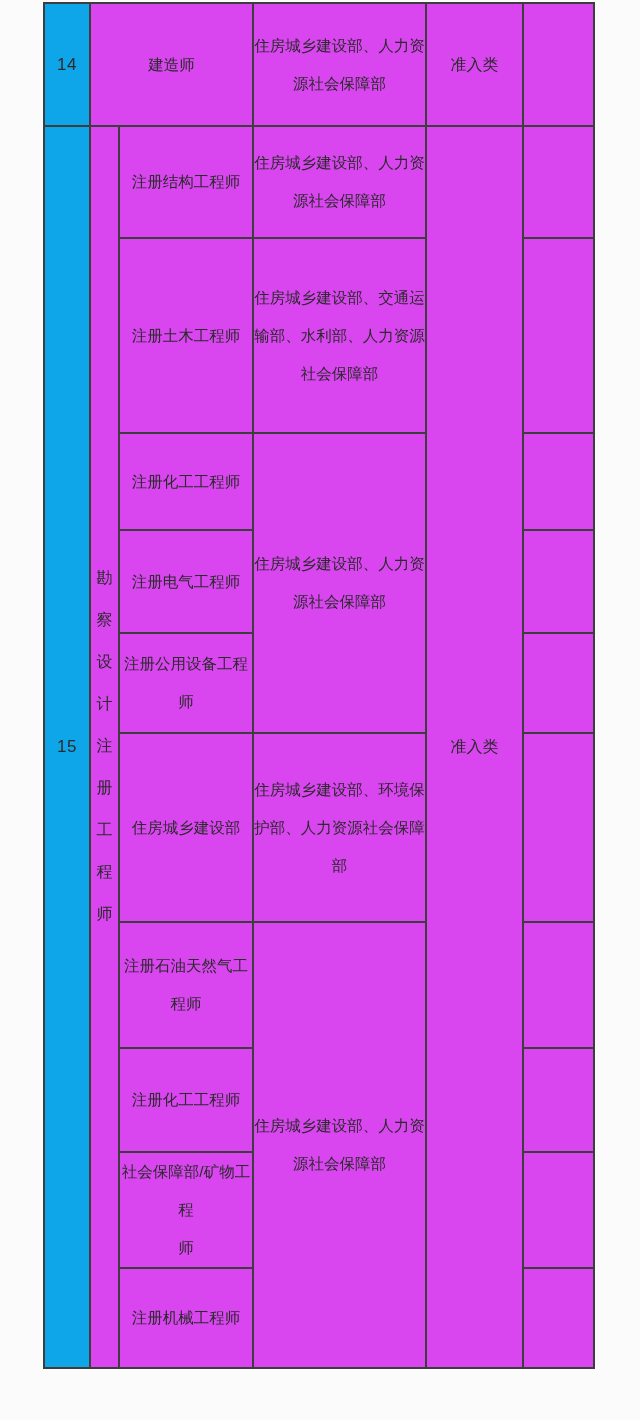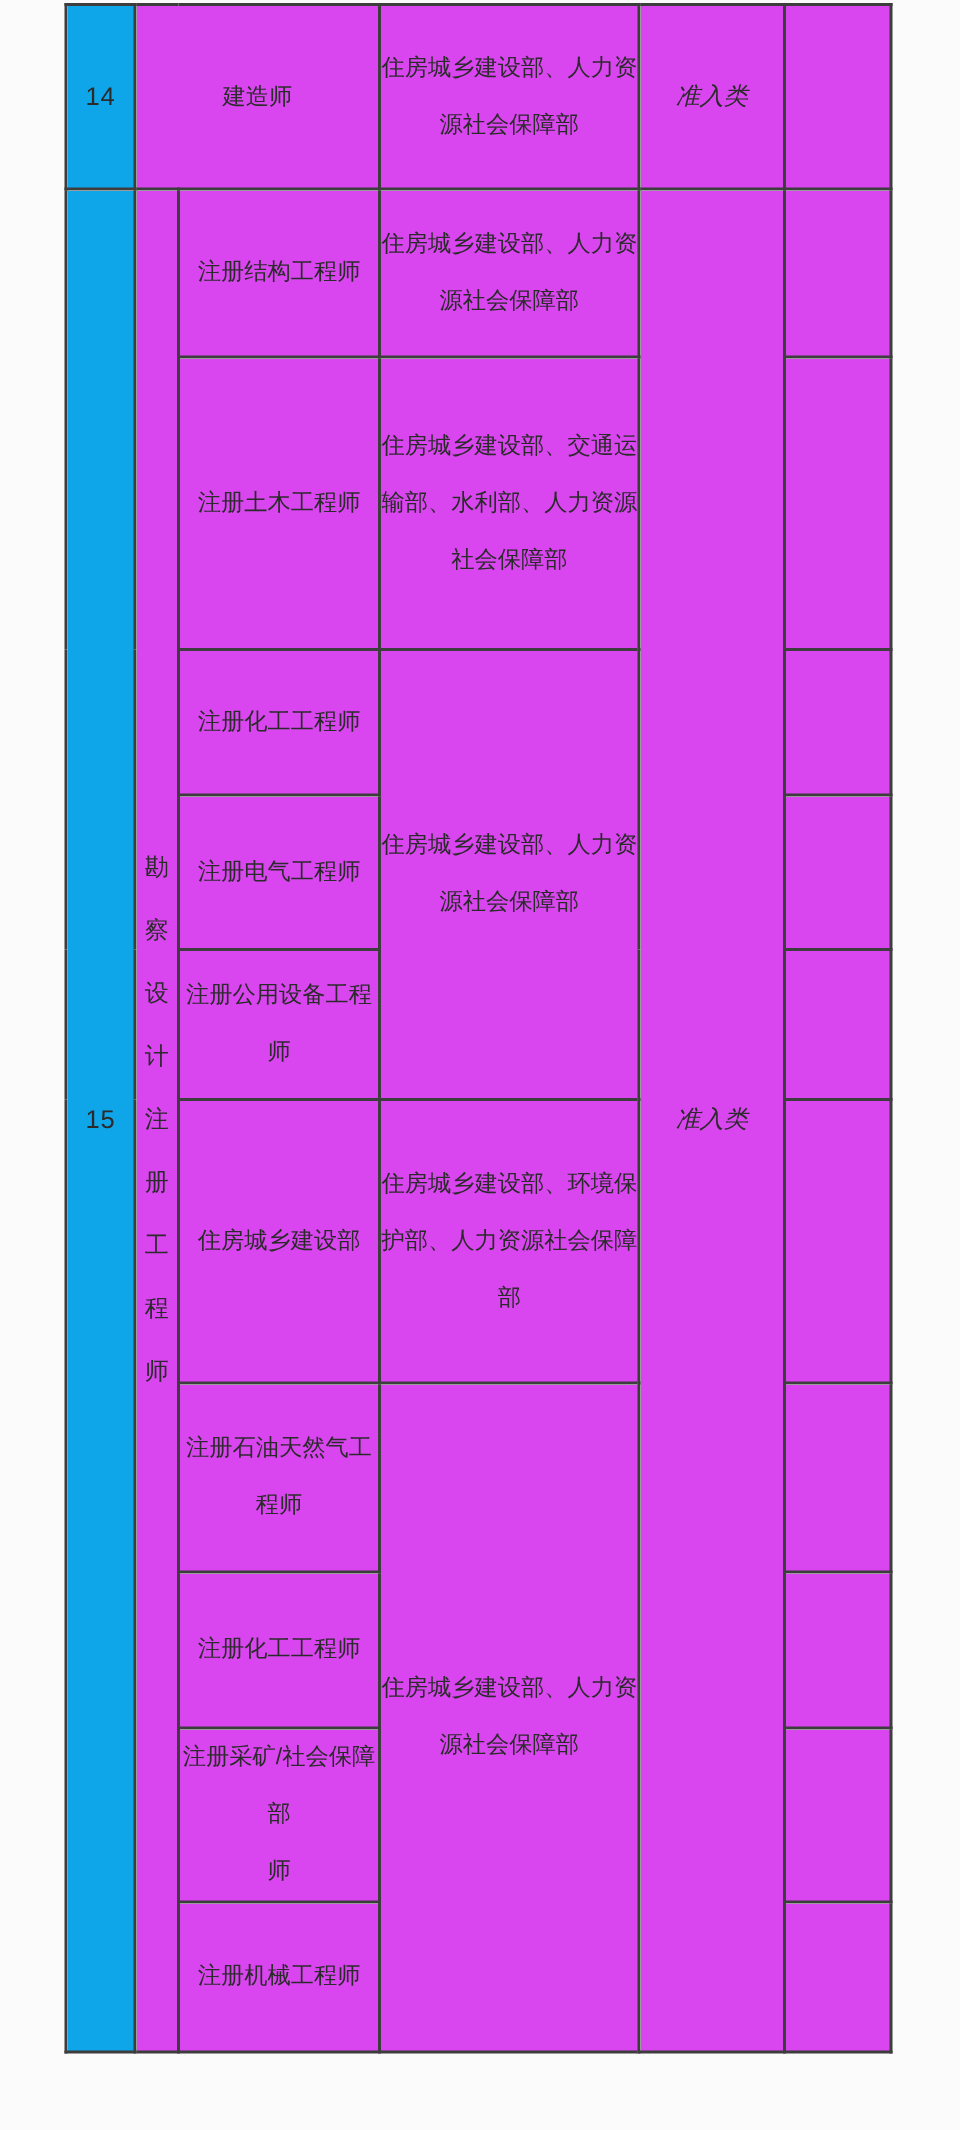--- a/index.html
+++ b/index.html
@@ -42,21 +42,20 @@
   }
   #qtable td.dept {
     font-size: 15.5px;
     line-height: 38px;
   }
   #qtable td.sub, #qtable td.name {
     font-size: 15.5px;
   }
   #qtable td.type {
     font-size: 16px;
-    font-style: italic;
   }
   #qtable td.cat { padding: 0; font-family: Liberation Mono, monospace; }
   .vtext {
     width: 1em;
     margin: 0 auto;
     word-break: break-all;
     line-height: 42px;
     font-size: 16px;
     white-space: normal;
   }
@@ -150,21 +149,21 @@
 源社会保障部</td>
         <td class="empty"></td>
       </tr>
 
       <tr>
         <td class="sub">注册化工工程师</td>
         <td class="empty"></td>
       </tr>
 
       <tr>
-        <td class="sub">注册采矿/社会保障部
+        <td class="sub">社会保障部/矿物工程
 师</td>
         <td class="empty"></td>
       </tr>
 
       <tr>
         <td class="sub">注册机械工程师</td>
         <td class="empty"></td>
       </tr>
     </tbody>
   </table>

